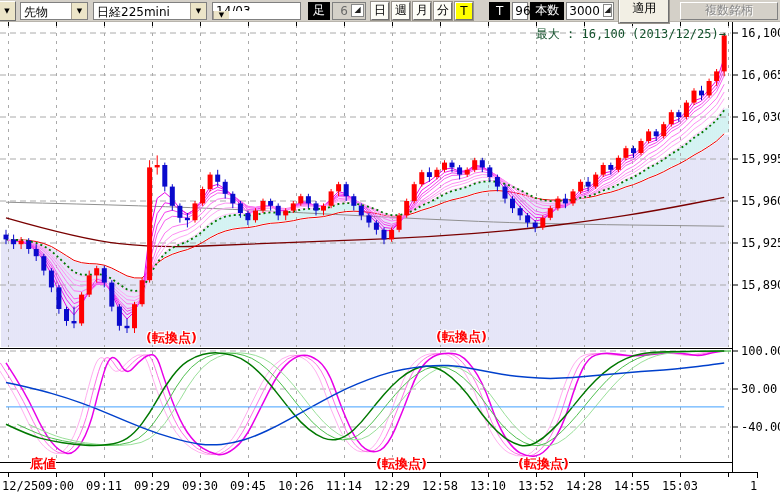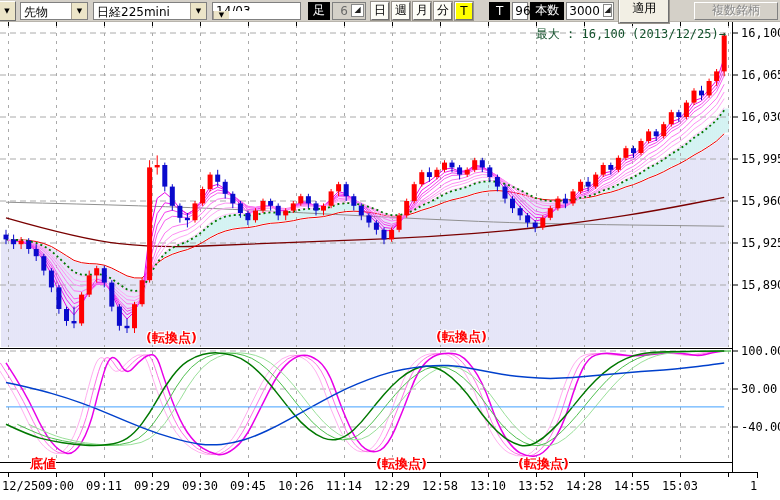--- a/index.html
+++ b/index.html
@@ -20,21 +20,21 @@
   .spin.disabled{background:#d4d0c8;}
   .spin.disabled .val{color:#6a6a6a;}
   .spin .val{text-align:right;padding:0 2px;color:#000;}
   .spinner{width:11px;height:11px;background:#fff;border:1px solid #888;font-size:8px;line-height:10px;
            text-align:center;color:#222;margin:0 1px;}
   .btn-sq{width:18px;height:18px;background:#fdfdf6;border:1px solid;border-color:#fff #707070 #707070 #fff;
           outline:1px solid #98948c;display:flex;align-items:center;justify-content:center;box-sizing:border-box;}
   .btn-sq.yellow{background:#ffff00;}
   .btn{height:24px;padding:0 12px;background:#f2efe4;border:1px solid;border-color:#fff #707070 #707070 #fff;
        outline:1px solid #98948c;display:flex;align-items:flex-start;box-sizing:border-box;}
-  .btn-disabled{height:18px;padding:0 17px;color:#8a8a8a;background:#d4d0c8;border:1px solid;
+  .btn-disabled{height:18px;padding:0 24px;color:#8a8a8a;background:#d4d0c8;border:1px solid;
                 border-color:#fff #808080 #808080 #fff;text-shadow:1px 1px 0 #fff;display:flex;
                 align-items:center;box-sizing:border-box;}
   
   #chart-svg{position:absolute;left:0;top:0;z-index:1;}
   #chart-svg text{font-family:"DejaVu Sans Mono","Liberation Mono",monospace;font-size:12px;fill:#000;}
   
   .ann{position:absolute;z-index:3;font:12px "DejaVu Sans Mono","Liberation Mono",monospace;
        color:#14532d;white-space:nowrap;}
   .ann-red{position:absolute;z-index:3;font-weight:bold;font-size:13px;color:#ff0000;white-space:nowrap;
            font-family:"DejaVu Sans",sans-serif;

